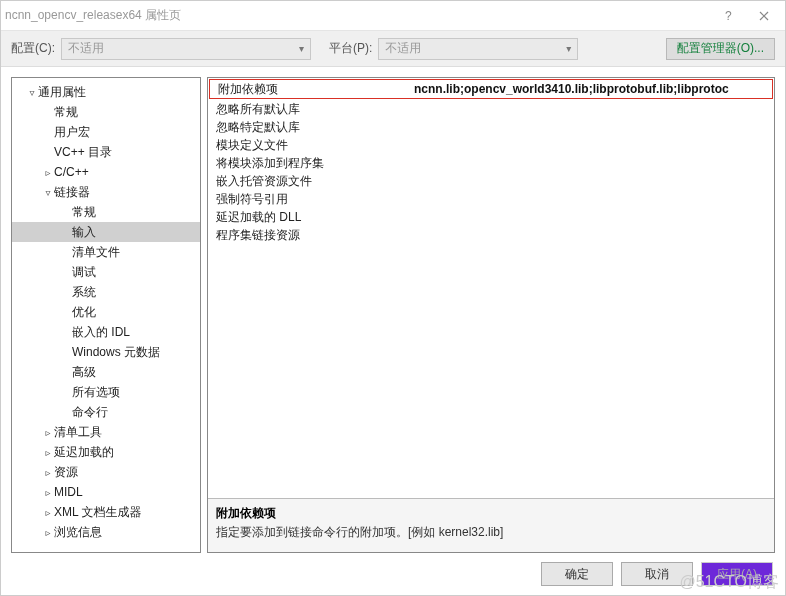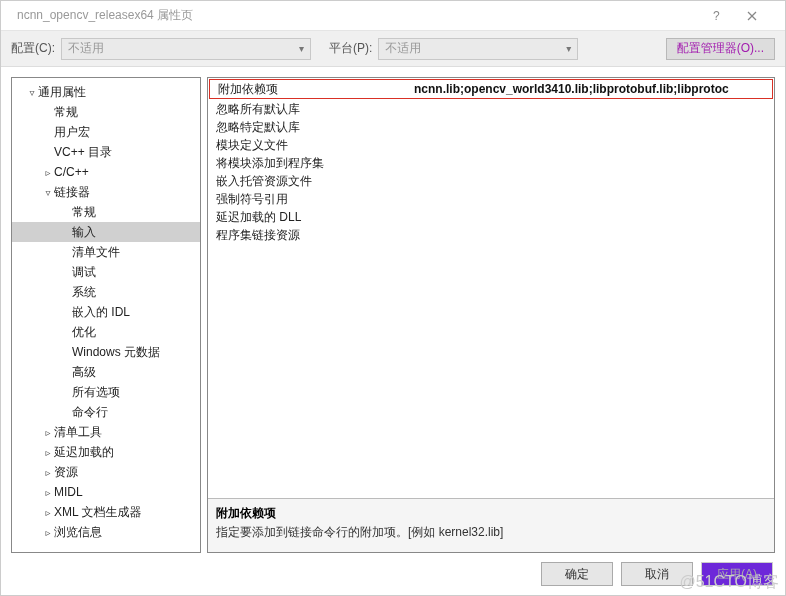--- a/index.html
+++ b/index.html
@@ -1,26 +1,26 @@
 <!DOCTYPE html>
 <html><head>
 <meta charset="utf-8">
 <style>
   * { box-sizing: border-box; font-family: "Microsoft YaHei", "Segoe UI", Tahoma, sans-serif; font-size: 12px; }
   body { margin: 0; background: #fff; }
   .window { width: 786px; height: 596px; border: 1px solid #ccc; display: flex; flex-direction: column; background: #fff; }
-  .titlebar { height: 30px; background: #fff; border-bottom: 1px solid #e5e5e5; display: flex; align-items: center; padding: 0 16px; color: #999; }
+  .titlebar { height: 30px; background: #fff; border-bottom: 1px solid #e5e5e5; display: flex; align-items: center; padding: 0 4px; color: #999; }
   .titlebar .title { flex: 1; }
   .titlebar .win-btn { width: 34px; height: 100%; display: flex; align-items: center; justify-content: center; color: #888; cursor: pointer; }
   .toolbar { height: 36px; background: #f0f0f0; border-bottom: 1px solid #ddd; display: flex; align-items: center; padding: 0 10px; gap: 6px; }
   .toolbar label { color: #555; }
   .combo { height: 22px; border: 1px solid #c8c8c8; background: #eaeaea; display: flex; align-items: center; padding: 0 6px; color: #888; position: relative; }
   .combo.disabled { color: #999; }
   .combo .arrow { margin-left: auto; font-size: 10px; color: #777; }
-  .cfg-btn { height: 22px; padding: 0 10px; border: 1px solid #b8b8b8; background: #ddd; color: #a21caf; display: flex; align-items: center; margin-left: auto; cursor: pointer; }
+  .cfg-btn { height: 22px; padding: 0 10px; border: 1px solid #b8b8b8; background: #ddd; color: #15803d; display: flex; align-items: center; margin-left: auto; cursor: pointer; }
   .body { flex: 1; display: flex; padding: 10px 10px 0 10px; gap: 6px; overflow: hidden; }
   .tree { width: 190px; border: 1px solid #888; background: #fff; overflow: auto; padding: 4px 0; }
   .tree-item { display: flex; align-items: center; height: 20px; padding-right: 6px; cursor: pointer; white-space: nowrap; color: #222; }
   .tree-item .twisty { width: 12px; text-align: center; color: #555; font-size: 10px; }
   .tree-item.selected { background: #d0d0d0; }
   .ind-1 { padding-left: 14px; }
   .ind-2 { padding-left: 30px; }
   .ind-3 { padding-left: 48px; }
   .main { flex: 1; display: flex; flex-direction: column; border: 1px solid #888; }
   .grid { flex: 1; overflow: hidden; background: #fff; position: relative; }
@@ -113,25 +113,25 @@
         <div class="tree-item ind-3">
           <span class="twisty"></span>
           <span>调试</span>
         </div>
         <div class="tree-item ind-3">
           <span class="twisty"></span>
           <span>系统</span>
         </div>
         <div class="tree-item ind-3">
           <span class="twisty"></span>
+          <span>优化</span>
+        </div>
+        <div class="tree-item ind-3">
+          <span class="twisty"></span>
           <span>嵌入的 IDL</span>
-        </div>
-        <div class="tree-item ind-3">
-          <span class="twisty"></span>
-          <span>优化</span>
         </div>
         <div class="tree-item ind-3">
           <span class="twisty"></span>
           <span>Windows 元数据</span>
         </div>
         <div class="tree-item ind-3">
           <span class="twisty"></span>
           <span>高级</span>
         </div>
         <div class="tree-item ind-3">

